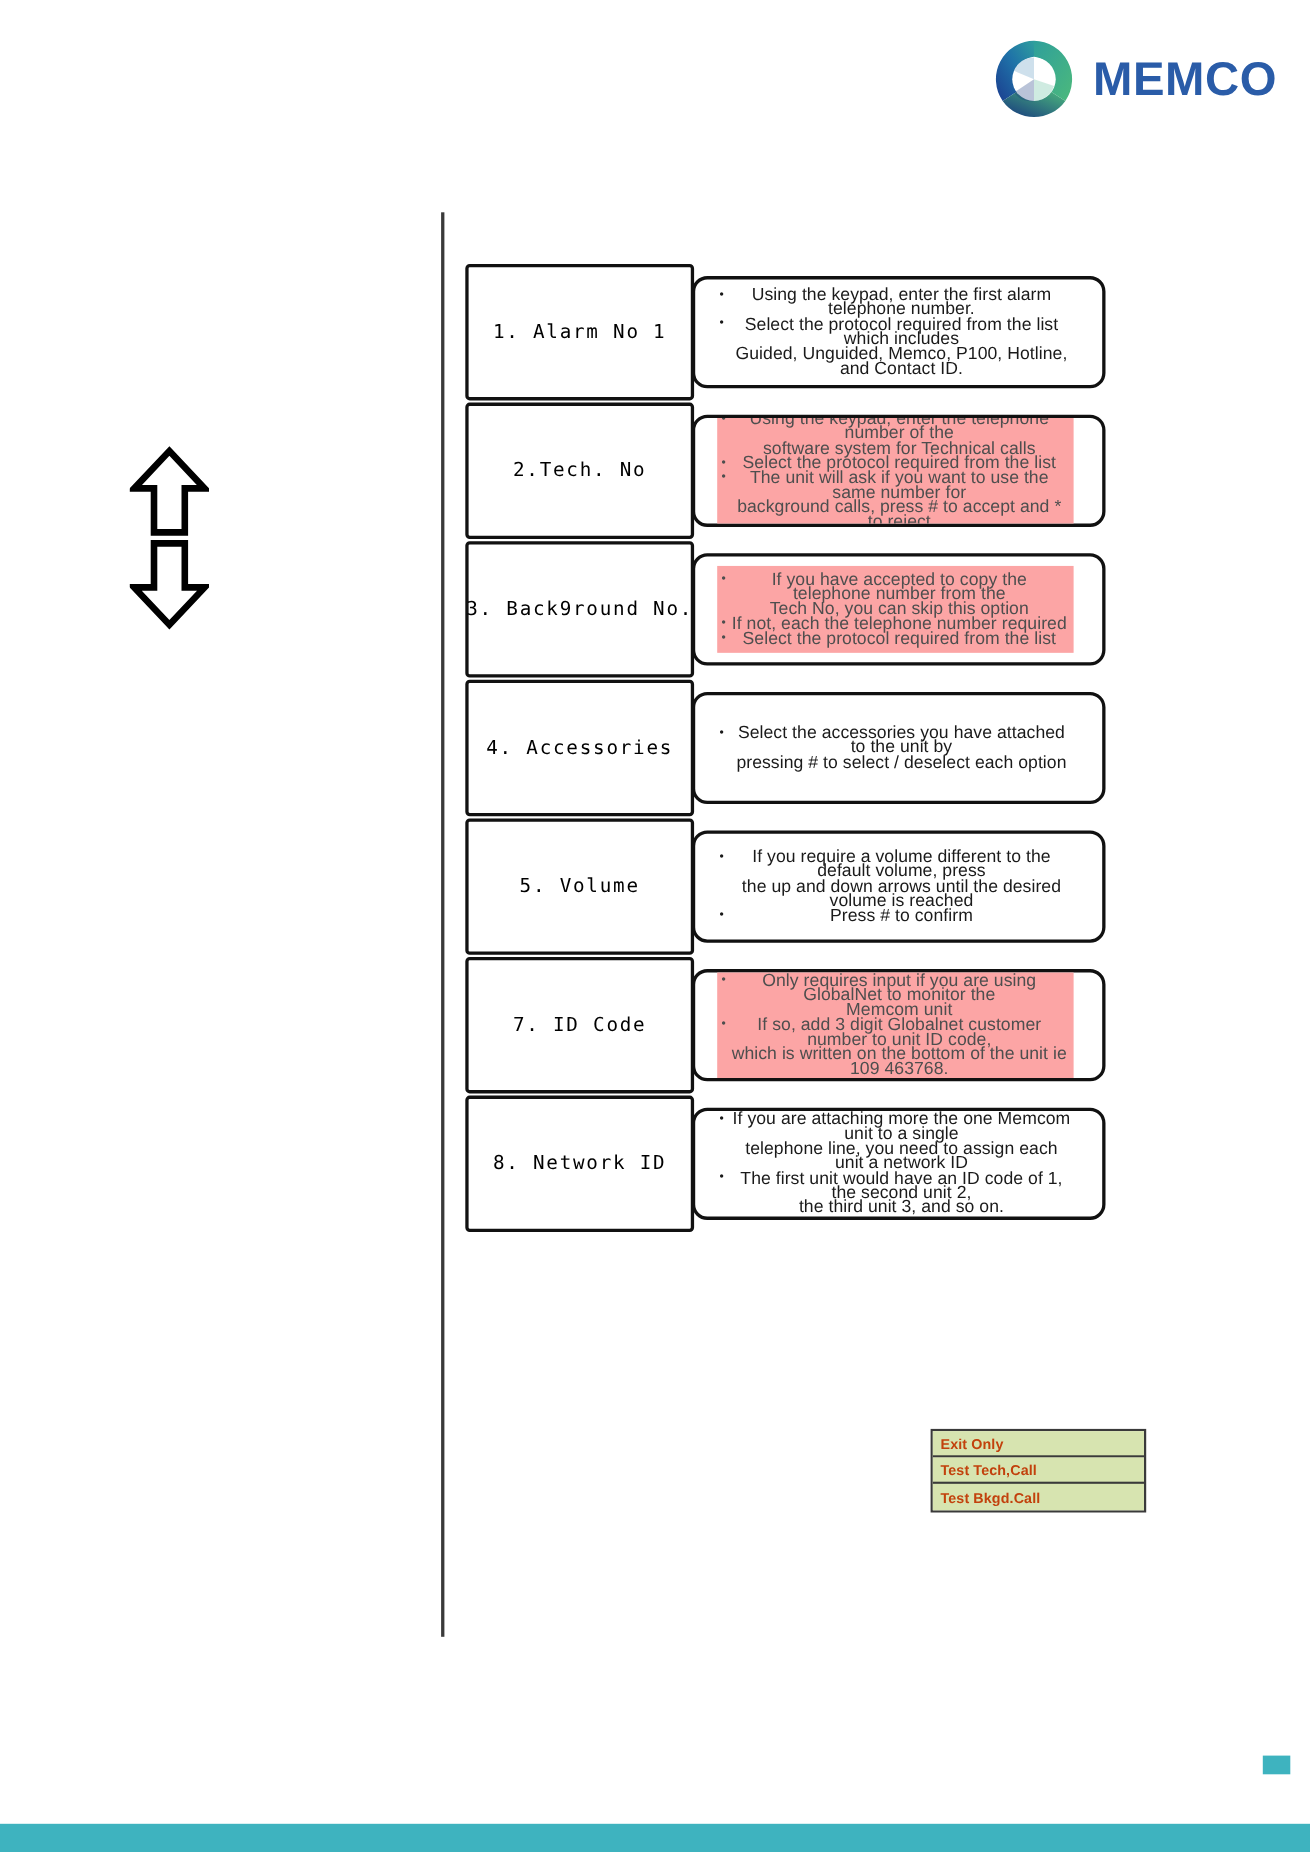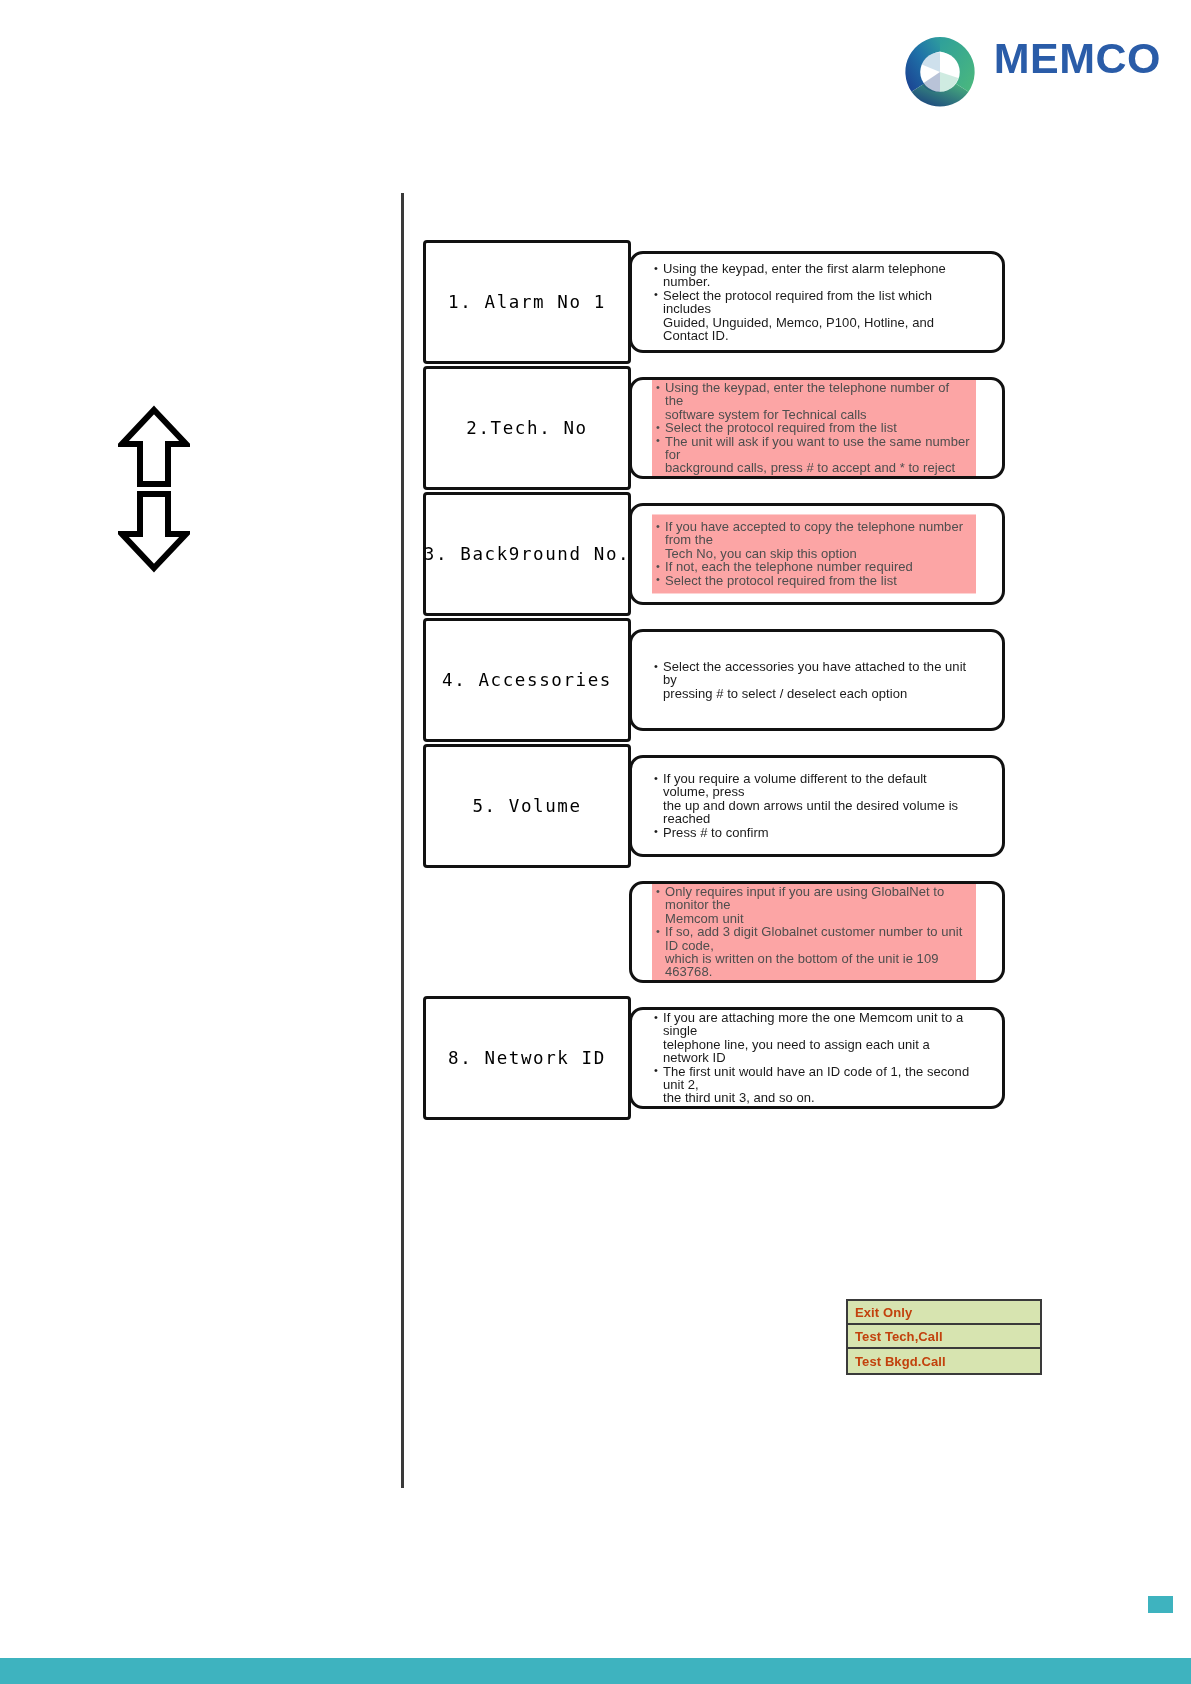--- a/index.html
+++ b/index.html
@@ -12,20 +12,21 @@
     position: relative;
     overflow: hidden;
   }
 
   
   .header {
     position: absolute;
     top: 34px;
     right: 30px;
     display: flex;
+    align-items: center;
     gap: 16px;
   }
   .logo-mark {
     width: 76px;
     height: 76px;
     position: relative;
   }
   .logo-word {
     font-size: 43px;
     font-weight: bold;
@@ -106,26 +107,27 @@
     transform: translateY(-50%);
   }
   .desc-inner.shaded {
     background: #fca5a5;
     left: 20px;
     right: 26px;
     padding: 6px 6px 6px 4px;
     top: 50%;
   }
   .bullet-line {
-    font-size: 13px;
+    font-size: 16px;
     line-height: 13.4px;
     color: #1a1a1a;
     position: relative;
     padding-left: 9px;
     letter-spacing: 0.05px;
+    text-align: center;
   }
   .bullet-line.bulleted::before {
     content: "\2022";
     position: absolute;
     left: 0;
     top: -0.5px;
     font-size: 11px;
   }
   .shaded .bullet-line { color: #4e4e4e; }
 
@@ -290,20 +292,23 @@
 
   <div class="row row-tall">
     <div class="desc-box">
       <div class="desc-inner shaded">
         <div class="bullet-line bulleted">Only requires input if you are using GlobalNet to monitor the</div>
         <div class="bullet-line">Memcom  unit</div>
         <div class="bullet-line bulleted">If so, add 3 digit Globalnet customer number to unit ID code,</div>
         <div class="bullet-line">which is written on the bottom of the unit  ie 109 463768.</div>
       </div>
     </div>
+    <div class="menu-box">
+      <span class="menu-label">7. ID Code</span>
+    </div>
   </div>
 
   <div class="row row-tall">
     <div class="desc-box">
       <div class="desc-inner">
         <div class="bullet-line bulleted">If you are attaching more the one Memcom  unit to a single</div>
         <div class="bullet-line">telephone line, you need to assign each unit a network  ID</div>
         <div class="bullet-line bulleted">The first unit would have an ID code of 1, the  second unit 2,</div>
         <div class="bullet-line">the third unit 3, and so on.</div>
       </div>

